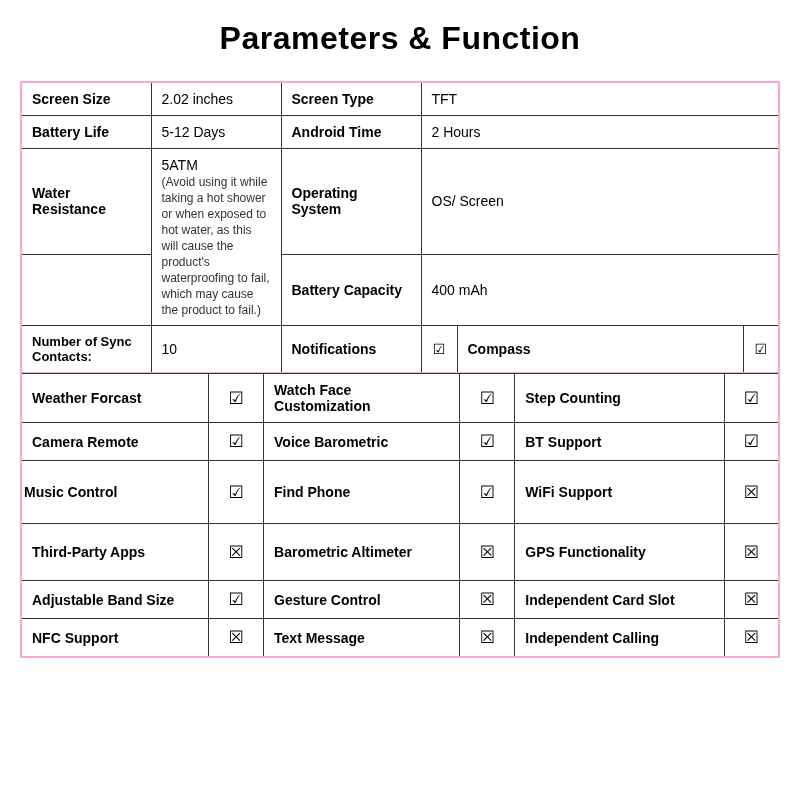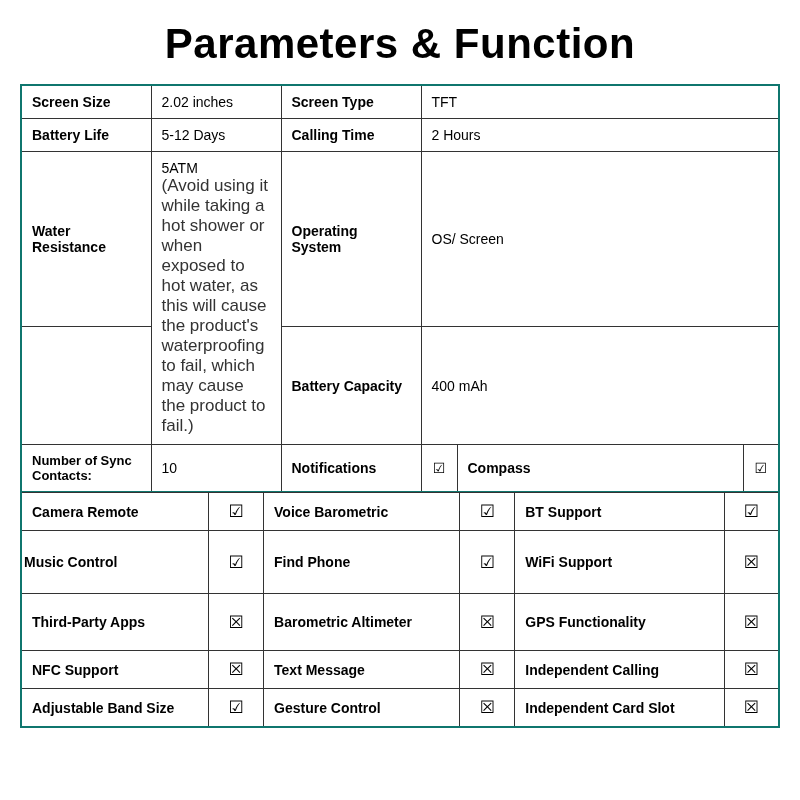--- a/index.html
+++ b/index.html
@@ -5,45 +5,45 @@
     * { box-sizing: border-box; margin: 0; padding: 0; }
     body {
       background: #fff;
       font-family: Arial, sans-serif;
       width: 800px;
       min-height: 800px;
       padding: 20px;
     }
     h1 {
       text-align: center;
-      font-size: 42px;
+      font-size: 32px;
       font-weight: 900;
-      margin-bottom: 16px;
+      margin-bottom: 24px;
       letter-spacing: 0.5px;
     }
     .main-table {
       width: 100%;
       border-collapse: collapse;
-      border: 2px solid #0f766e;
+      border: 2px solid #f9a8d4;
     }
     .main-table td, .main-table th {
       border: 1px solid #333;
       padding: 8px 10px;
       vertical-align: middle;
       font-size: 14px;
     }
     .label {
       font-weight: 700;
       font-size: 14px;
     }
     .value {
       font-size: 14px;
     }
     .note {
-      font-size: 17px;
+      font-size: 12px;
       color: #333;
       margin-top: 20px;
     }
     .check-cell {
       text-align: center;
       font-size: 18px;
       width: 36px;
     }
   </style>
 </head>
@@ -57,21 +57,21 @@
       <tr>
     <td style="width:130px;" class="label">Screen Size</td>
     <td style="width:130px;" class="value">2.02 inches</td>
     <td style="width:140px;" class="label">Screen Type</td>
     <td colspan="4" class="value">TFT</td>
   </tr>
 
   <tr>
     <td class="label">Battery Life</td>
     <td class="value">5-12 Days</td>
-    <td class="label">Calling Time</td>
+    <td class="label">Android Time</td>
     <td colspan="4" class="value">2 Hours</td>
   </tr>
 
   <tr>
     <td class="label">Water Resistance</td>
     <td rowspan="2" class="value">
       <span>5ATM</span><br>
       <span class="note">(Avoid using it while taking a hot shower or when exposed to hot water, as this will cause the product's waterproofing to fail, which may cause the product to fail.)</span>
     </td>
     <td class="label">Operating System</td>
@@ -98,20 +98,28 @@
   <colgroup>
     <col style="width:130px;">
     <col style="width:38px;">
     <col style="width:136px;">
     <col style="width:38px;">
     <col style="width:145px;">
     <col style="width:38px;">
   </colgroup>
   <tbody id="features-body">
       <tr style="font-size: 13.5px;">
+    <td class="label" style="font-weight:700; padding:8px 10px; border:1px solid #333;">Weather Forcast</td>
+    <td class="check-cell" style="text-align:center; border:1px solid #333; font-size:17px;">☑</td>
+    <td class="label" style="font-weight:700; padding:8px 10px; border:1px solid #333;">Watch Face Customization</td>
+    <td class="check-cell" style="text-align:center; border:1px solid #333; font-size:17px;">☑</td>
+    <td class="label" style="font-weight:700; padding:8px 10px; border:1px solid #333;">Step Counting</td>
+    <td class="check-cell" style="text-align:center; border:1px solid #333; font-size:17px;">☑</td>
+  </tr>
+      <tr style="font-size: 13.5px;">
     <td class="label" style="font-weight:700; padding:8px 10px; border:1px solid #333;">Camera Remote</td>
     <td class="check-cell" style="text-align:center; border:1px solid #333; font-size:17px;">☑</td>
     <td class="label" style="font-weight:700; padding:8px 10px; border:1px solid #333;">Voice Barometric</td>
     <td class="check-cell" style="text-align:center; border:1px solid #333; font-size:17px;">☑</td>
     <td class="label" style="font-weight:700; padding:8px 10px; border:1px solid #333;">BT Support</td>
     <td class="check-cell" style="text-align:center; border:1px solid #333; font-size:17px;">☑</td>
   </tr>
       <tr style="font-size: 13.5px;">
     <td class="label" style="font-weight:700; padding:8px 2px; border:1px solid #333;">Music Control</td>
     <td class="check-cell" style="text-align:center; border:1px solid #333; font-size:17px;">☑</td>
@@ -122,29 +130,29 @@
   </tr>
       <tr style="font-size: 13.5px; margin-top: 8px;">
     <td class="label" style="font-weight:700; padding:8px 10px; border:1px solid #333;">Third-Party Apps</td>
     <td class="check-cell" style="text-align:center; border:1px solid #333; font-size:17px;">☒</td>
     <td class="label" style="font-weight:700; padding:20px 10px; border:1px solid #333;">Barometric Altimeter</td>
     <td class="check-cell" style="text-align:center; border:1px solid #333; font-size:17px;">☒</td>
     <td class="label" style="font-weight:700; padding:8px 10px; border:1px solid #333;">GPS Functionality</td>
     <td class="check-cell" style="text-align:center; border:1px solid #333; font-size:17px;">☒</td>
   </tr>
       <tr style="font-size: 13.5px;">
+    <td class="label" style="font-weight:700; padding:8px 10px; border:1px solid #333;">Adjustable Band Size</td>
+    <td class="check-cell" style="text-align:center; border:1px solid #333; font-size:17px;">☑</td>
+    <td class="label" style="font-weight:700; padding:8px 10px; border:1px solid #333;">Gesture Control</td>
+    <td class="check-cell" style="text-align:center; border:1px solid #333; font-size:17px;">☒</td>
+    <td class="label" style="font-weight:700; padding:8px 10px; border:1px solid #333;">Independent Card Slot</td>
+    <td class="check-cell" style="text-align:center; border:1px solid #333; font-size:17px;">☒</td>
+  </tr>
+      <tr style="font-size: 13.5px;">
     <td class="label" style="font-weight:700; padding:8px 10px; border:1px solid #333;">NFC Support</td>
     <td class="check-cell" style="text-align:center; border:1px solid #333; font-size:17px;">☒</td>
     <td class="label" style="font-weight:700; padding:8px 10px; border:1px solid #333;">Text Message</td>
     <td class="check-cell" style="text-align:center; border:1px solid #333; font-size:17px;">☒</td>
     <td class="label" style="font-weight:700; padding:8px 10px; border:1px solid #333;">Independent Calling</td>
     <td class="check-cell" style="text-align:center; border:1px solid #333; font-size:17px;">☒</td>
   </tr>
-      <tr style="font-size: 13.5px;">
-    <td class="label" style="font-weight:700; padding:8px 10px; border:1px solid #333;">Adjustable Band Size</td>
-    <td class="check-cell" style="text-align:center; border:1px solid #333; font-size:17px;">☑</td>
-    <td class="label" style="font-weight:700; padding:8px 10px; border:1px solid #333;">Gesture Control</td>
-    <td class="check-cell" style="text-align:center; border:1px solid #333; font-size:17px;">☒</td>
-    <td class="label" style="font-weight:700; padding:8px 10px; border:1px solid #333;">Independent Card Slot</td>
-    <td class="check-cell" style="text-align:center; border:1px solid #333; font-size:17px;">☒</td>
-  </tr>
     </tbody>
 </table>
 
 </body></html>

